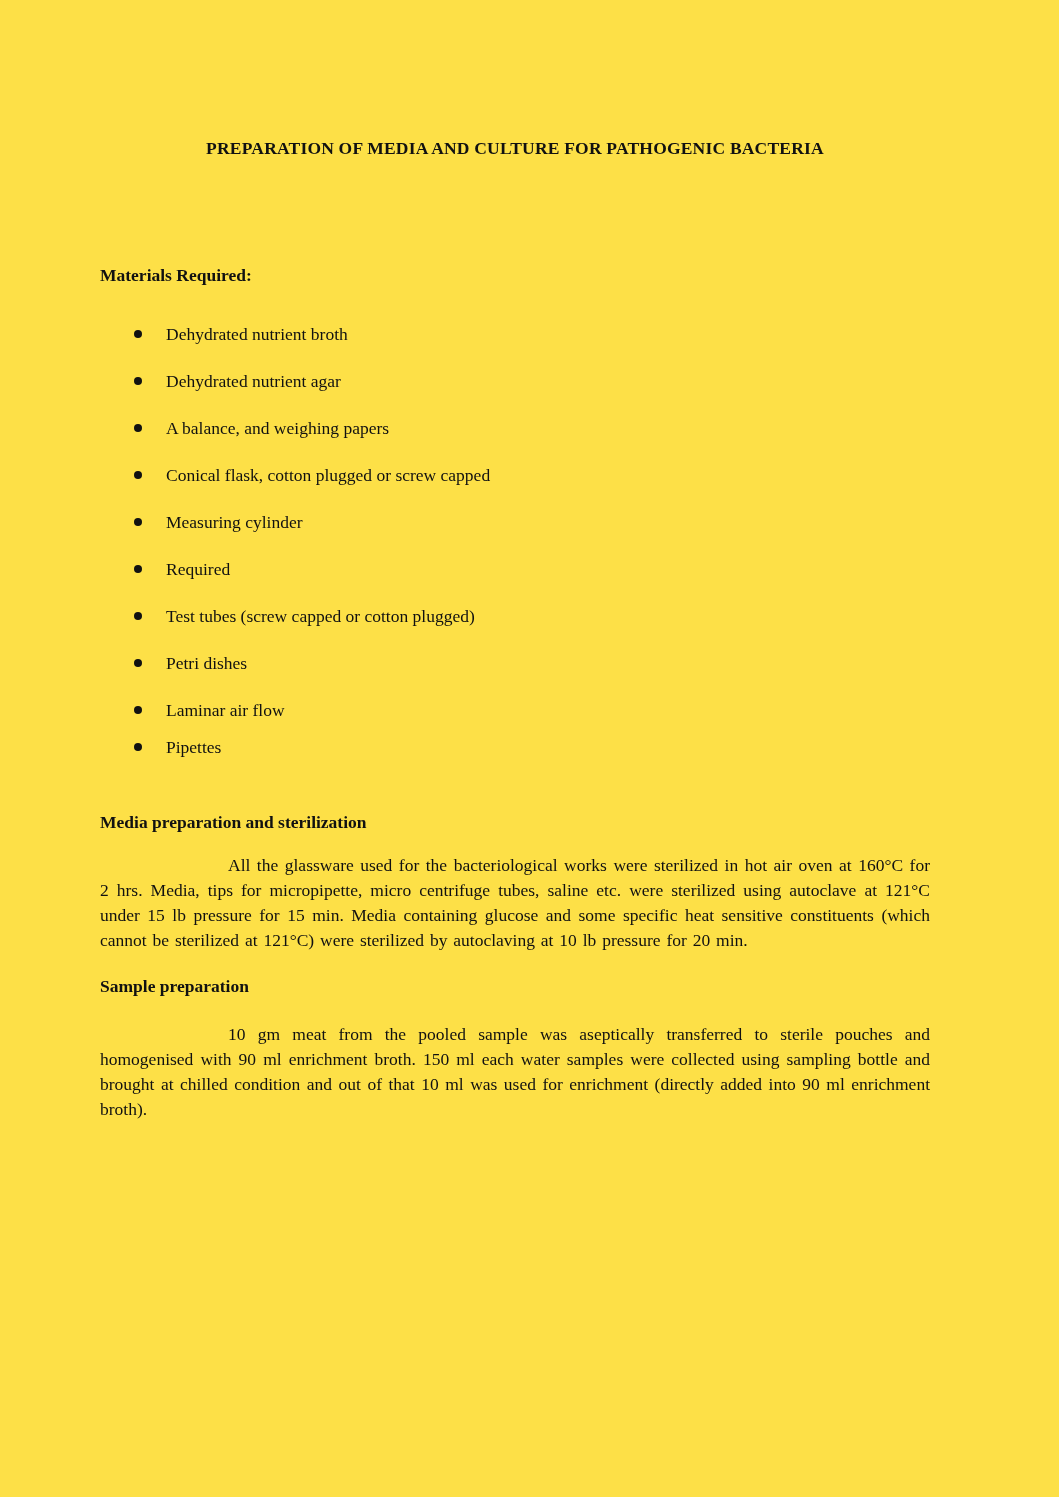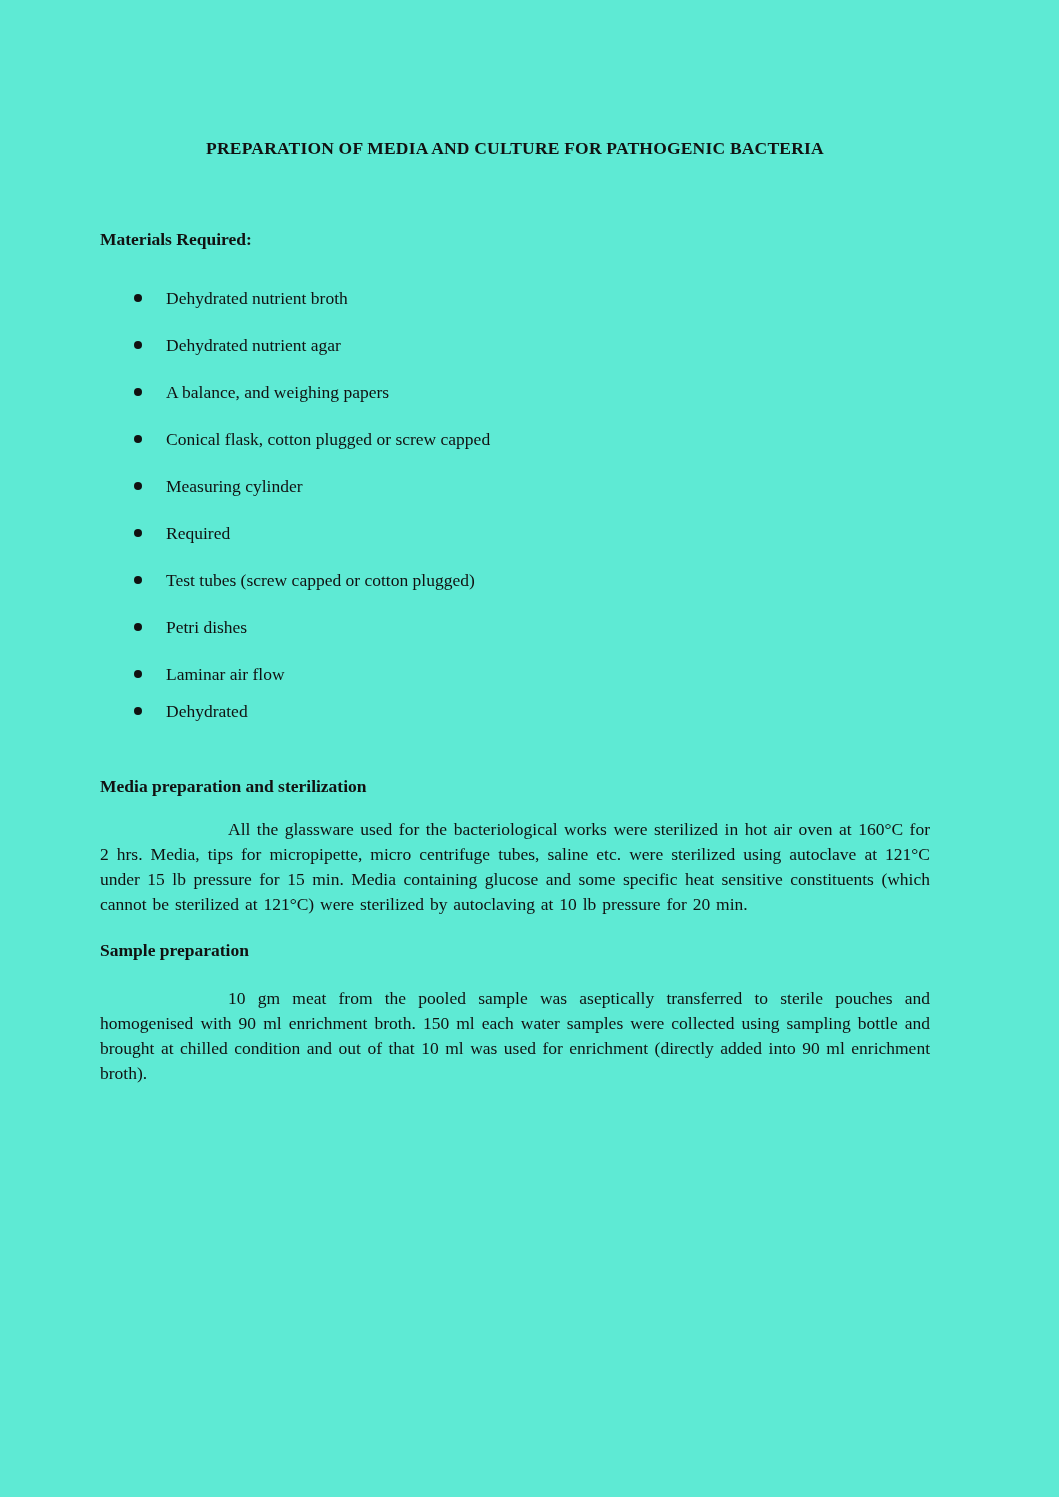--- a/index.html
+++ b/index.html
@@ -5,21 +5,21 @@
   html, body {
     margin: 0;
     padding: 0;
     background: #ffffff;
   }
   .page {
     position: relative;
     width: 1059px;
     height: 1497px;
     margin: 0 auto;
-    background: #5eead4;
+    background: #fde047;
     box-sizing: border-box;
     padding: 0 129px 0 100px;
     font-family: "Liberation Serif", "DejaVu Serif", serif;
     color: #111111;
     overflow: hidden;
   }
   .title {
     margin: 0;
     padding-top: 137px;
     font-size: 17.5px;
@@ -27,21 +27,21 @@
     text-align: center;
     line-height: 23px;
     letter-spacing: 0.2px;
   }
   .heading {
     margin: 0;
     font-size: 17.5px;
     font-weight: bold;
     line-height: 23px;
   }
-  .h-materials { margin-top: 68px; }
+  .h-materials { margin-top: 104px; }
   .materials-list {
     list-style: none;
     margin: 36px 0 0 0;
     padding: 0;
   }
   .material-item {
     position: relative;
     padding-left: 66px;
     font-size: 17.5px;
     line-height: 23px;
@@ -122,21 +122,21 @@
         <span>Petri dishes</span>
       </li>
 
       <li class="material-item">
         <span class="bullet"></span>
         <span>Laminar air flow</span>
       </li>
 
       <li class="material-item">
         <span class="bullet"></span>
-        <span>Dehydrated</span>
+        <span>Pipettes</span>
       </li>
     </ul>
 
   <h2 class="heading h-media">Media preparation and sterilization</h2>
 
   <p class="para para-media">All the glassware used for the bacteriological works were sterilized in hot air oven at 160°C for 2 hrs. Media, tips for micropipette, micro centrifuge tubes, saline etc. were sterilized using autoclave at 121°C under 15 lb pressure for 15 min. Media containing glucose and some specific heat sensitive constituents (which cannot be sterilized at 121°C) were sterilized by autoclaving at 10 lb pressure for 20 min.</p>
 
   <h2 class="heading h-sample">Sample preparation</h2>
 
   <p class="para para-sample">10 gm meat from the pooled sample was aseptically transferred to sterile pouches and homogenised with 90 ml enrichment broth. 150 ml each water samples were collected using sampling bottle and brought at chilled condition and out of that 10 ml was used for enrichment (directly added into 90 ml enrichment broth).</p>

